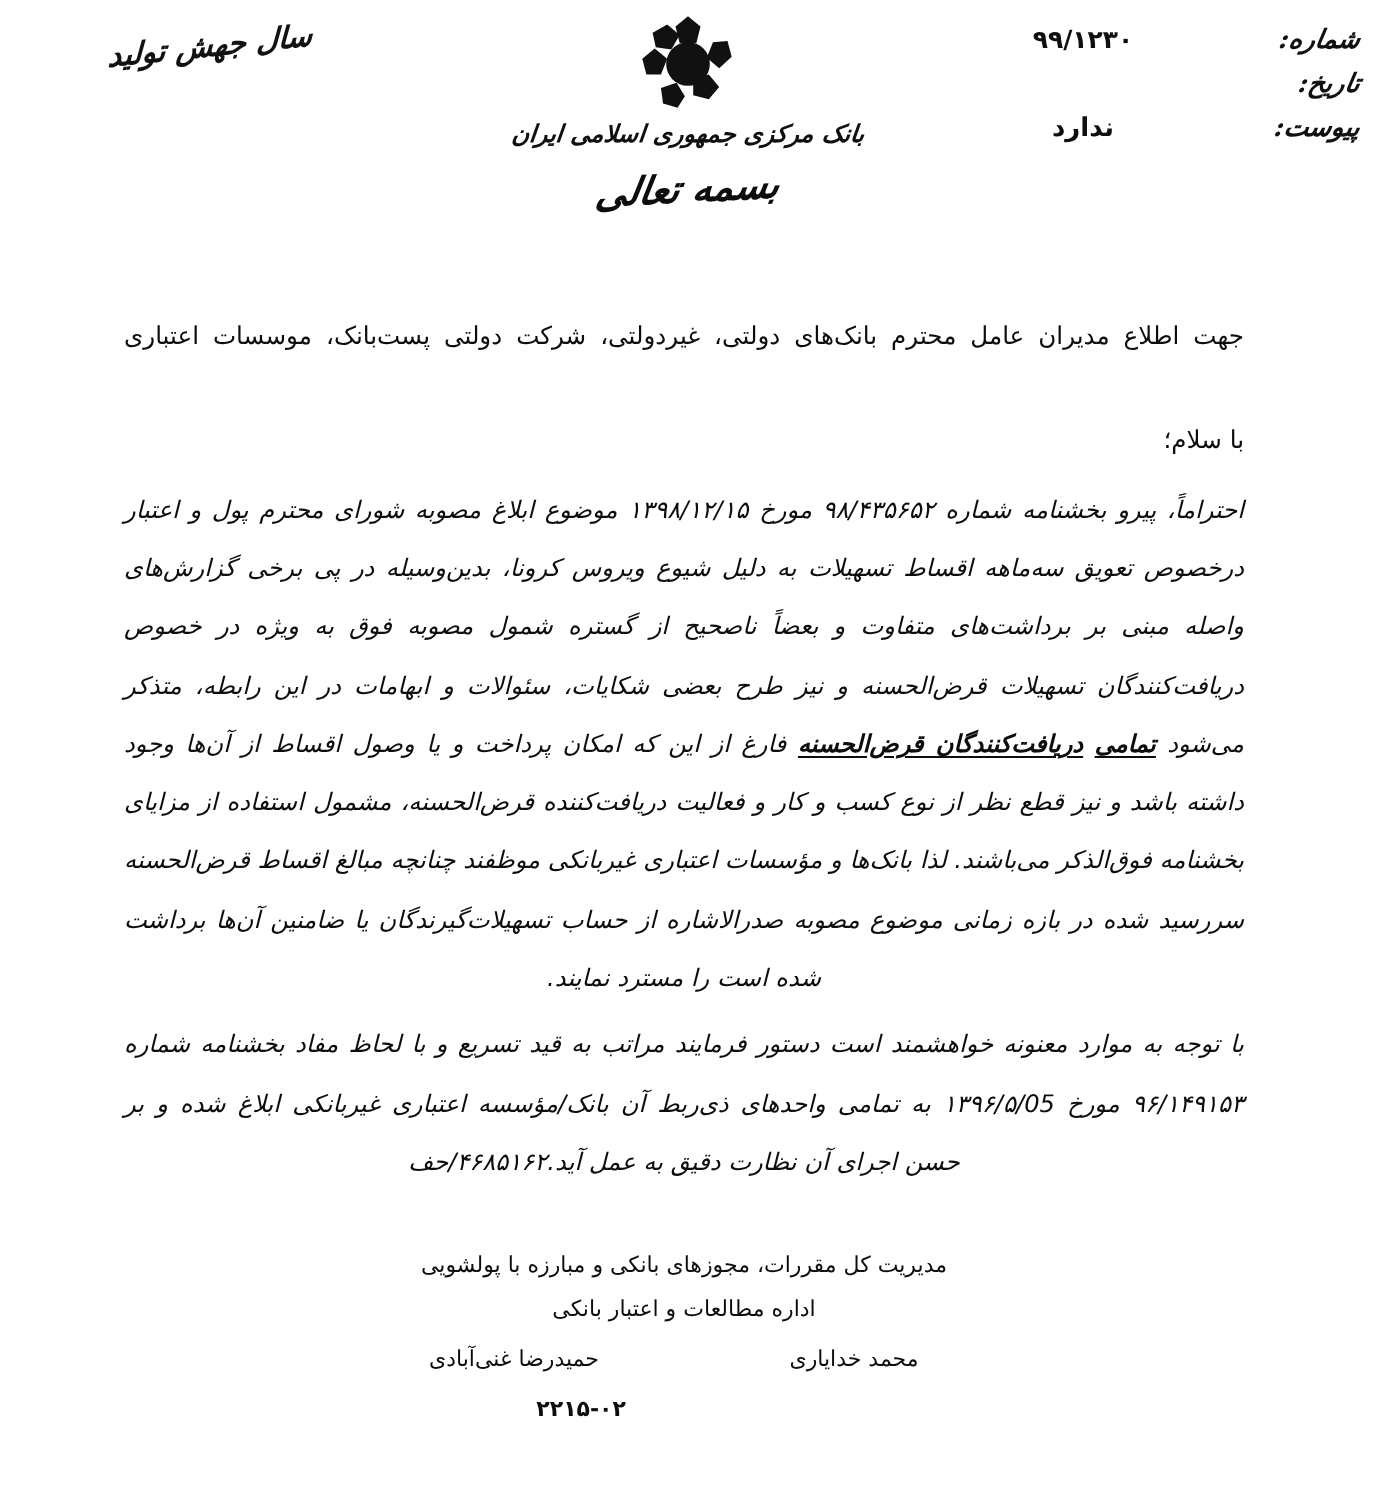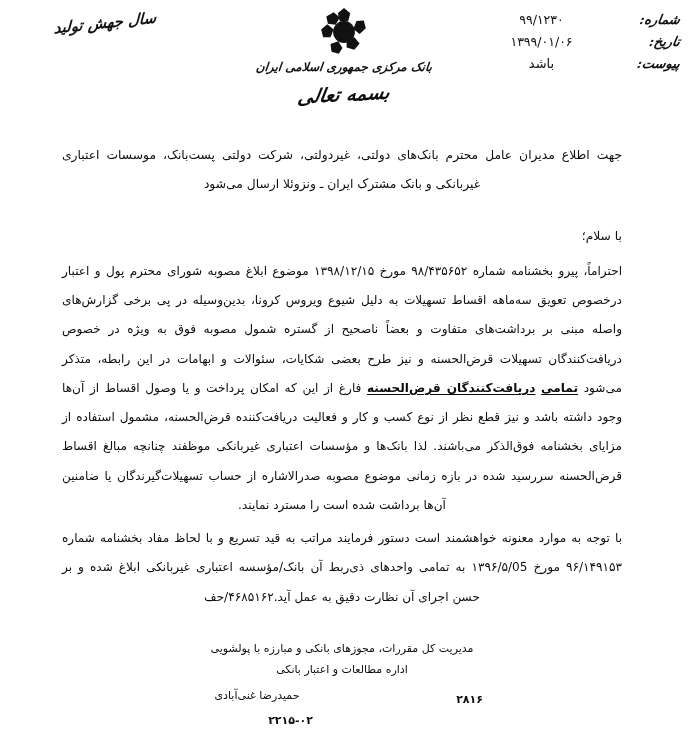--- a/index.html
+++ b/index.html
@@ -104,36 +104,36 @@
     font-weight: 700;
     font-style: italic;
     color: #111;
     text-align: right;
     transform: skewX(-10deg);
   }
   .meta-value {
     flex: 1;
     text-align: center;
     font-size: 12.5px;
-    font-weight: 400;
+    font-weight: 700;
     color: #0f0f0f;
     font-family: "DejaVu Sans", "Liberation Sans", sans-serif;
     padding-right: 10px;
   }
   .meta-value.attachment {
     font-size: 13px;
   }
 
   
   .content {
     padding: 0 66px 0 62px;
   }
 
   .recipients {
-    margin-top: 9px;
+    margin-top: 22px;
     font-size: 12.3px;
     line-height: 2.35;
     text-align: justify;
     text-align-last: center;
     color: #0d0d0d;
   }
   .recipients .ln { display: block; }
   .recipients .ln:first-child { text-align: justify; text-align-last: justify; }
   .recipients .ln:last-child { text-align: left; }
 
@@ -146,20 +146,21 @@
 
   .body-text {
     margin-top: 14px;
     font-size: 12.1px;
     line-height: 2.42;
     text-align: justify;
     color: #0d0d0d;
   }
   .body-text p {
     margin: 4px 0 0 0;
+    font-style: italic;
   }
   .body-text p.last-line-center { text-align-last: center; }
   .em-bold-underline {
     font-weight: 700;
     text-decoration: underline;
     text-underline-offset: 2px;
   }
 
   
   .signature {
@@ -216,50 +217,48 @@
       <div class="basmalah">بسمه تعالی</div>
     </div>
 
     <div class="meta">
       <div class="meta-row">
         <span class="meta-label">شماره:</span>
         <span class="meta-value">۹۹/۱۲۳۰</span>
       </div>
       <div class="meta-row">
         <span class="meta-label">تاریخ:</span>
-        <span class="meta-value">۱۳۹۹/۰۱/۰۶</span>
       </div>
       <div class="meta-row">
         <span class="meta-label">پیوست:</span>
-        <span class="meta-value attachment">باشد</span>
+        <span class="meta-value attachment">ندارد</span>
       </div>
     </div>
 
   </div>
 
   <div class="content">
 
     <div class="recipients">
       <span class="ln">جهت اطلاع مدیران عامل محترم بانک‌های دولتی، غیردولتی، شرکت دولتی پست‌بانک، موسسات اعتباری</span>
-      <span class="ln">غیربانکی و بانک مشترک ایران ـ ونزوئلا ارسال می‌شود</span>
     </div>
 
     <div class="salutation">با سلام؛</div>
 
     <div class="body-text">
       <p class="last-line-center"><span>احتراماً، پیرو بخشنامه شماره ۹۸/۴۳۵۶۵۲ مورخ ۱۳۹۸/۱۲/۱۵ موضوع ابلاغ مصوبه شورای محترم پول و اعتبار درخصوص تعویق سه‌ماهه اقساط تسهیلات به دلیل شیوع ویروس کرونا، بدین‌وسیله در پی برخی گزارش‌های واصله مبنی بر برداشت‌های متفاوت و بعضاً ناصحیح از گستره شمول مصوبه فوق به ویژه در خصوص دریافت‌کنندگان تسهیلات قرض‌الحسنه و نیز طرح بعضی شکایات، سئوالات و ابهامات در این رابطه، متذکر می‌شود </span><span class="em-bold-underline">تمامی</span> <span class="em-bold-underline">دریافت‌کنندگان قرض‌الحسنه</span><span> فارغ از این که امکان پرداخت و یا وصول اقساط از آن‌ها وجود داشته باشد و نیز قطع نظر از نوع کسب و کار و فعالیت دریافت‌کننده قرض‌الحسنه، مشمول استفاده از مزایای بخشنامه فوق‌الذکر می‌باشند. لذا بانک‌ها و مؤسسات اعتباری غیربانکی موظفند چنانچه مبالغ اقساط قرض‌الحسنه سررسید شده در بازه زمانی موضوع مصوبه صدرالاشاره از حساب تسهیلات‌گیرندگان یا ضامنین آن‌ها برداشت شده است را مسترد نمایند.</span></p>
       <p class="last-line-center">با توجه به موارد معنونه خواهشمند است دستور فرمایند مراتب به قید تسریع و با لحاظ مفاد بخشنامه شماره ۹۶/۱۴۹۱۵۳ مورخ ۱۳۹۶/۵/05 به تمامی واحدهای ذی‌ربط آن بانک/مؤسسه اعتباری غیربانکی ابلاغ شده و بر حسن اجرای آن نظارت دقیق به عمل آید.۴۶۸۵۱۶۲/حف</p>
     </div>
 
     <div class="signature">
       <span class="sig-dept">مدیریت کل مقررات، مجوزهای بانکی و مبارزه با پولشویی</span>
       <span class="sig-office">اداره مطالعات و اعتبار بانکی</span>
       <div class="sig-names">
         <div class="sig-col">
-          <span class="sig-code">۲۸۱۶</span>
+          <span class="sig-name">محمد خدایاری</span>
         </div>
         <div class="sig-col">
           <span class="sig-name">حمیدرضا غنی‌آبادی</span>
           <span class="sig-code">۲۲۱۵-۰۲</span>
         </div>
       </div>
     </div>
 
   </div>
 </div>

